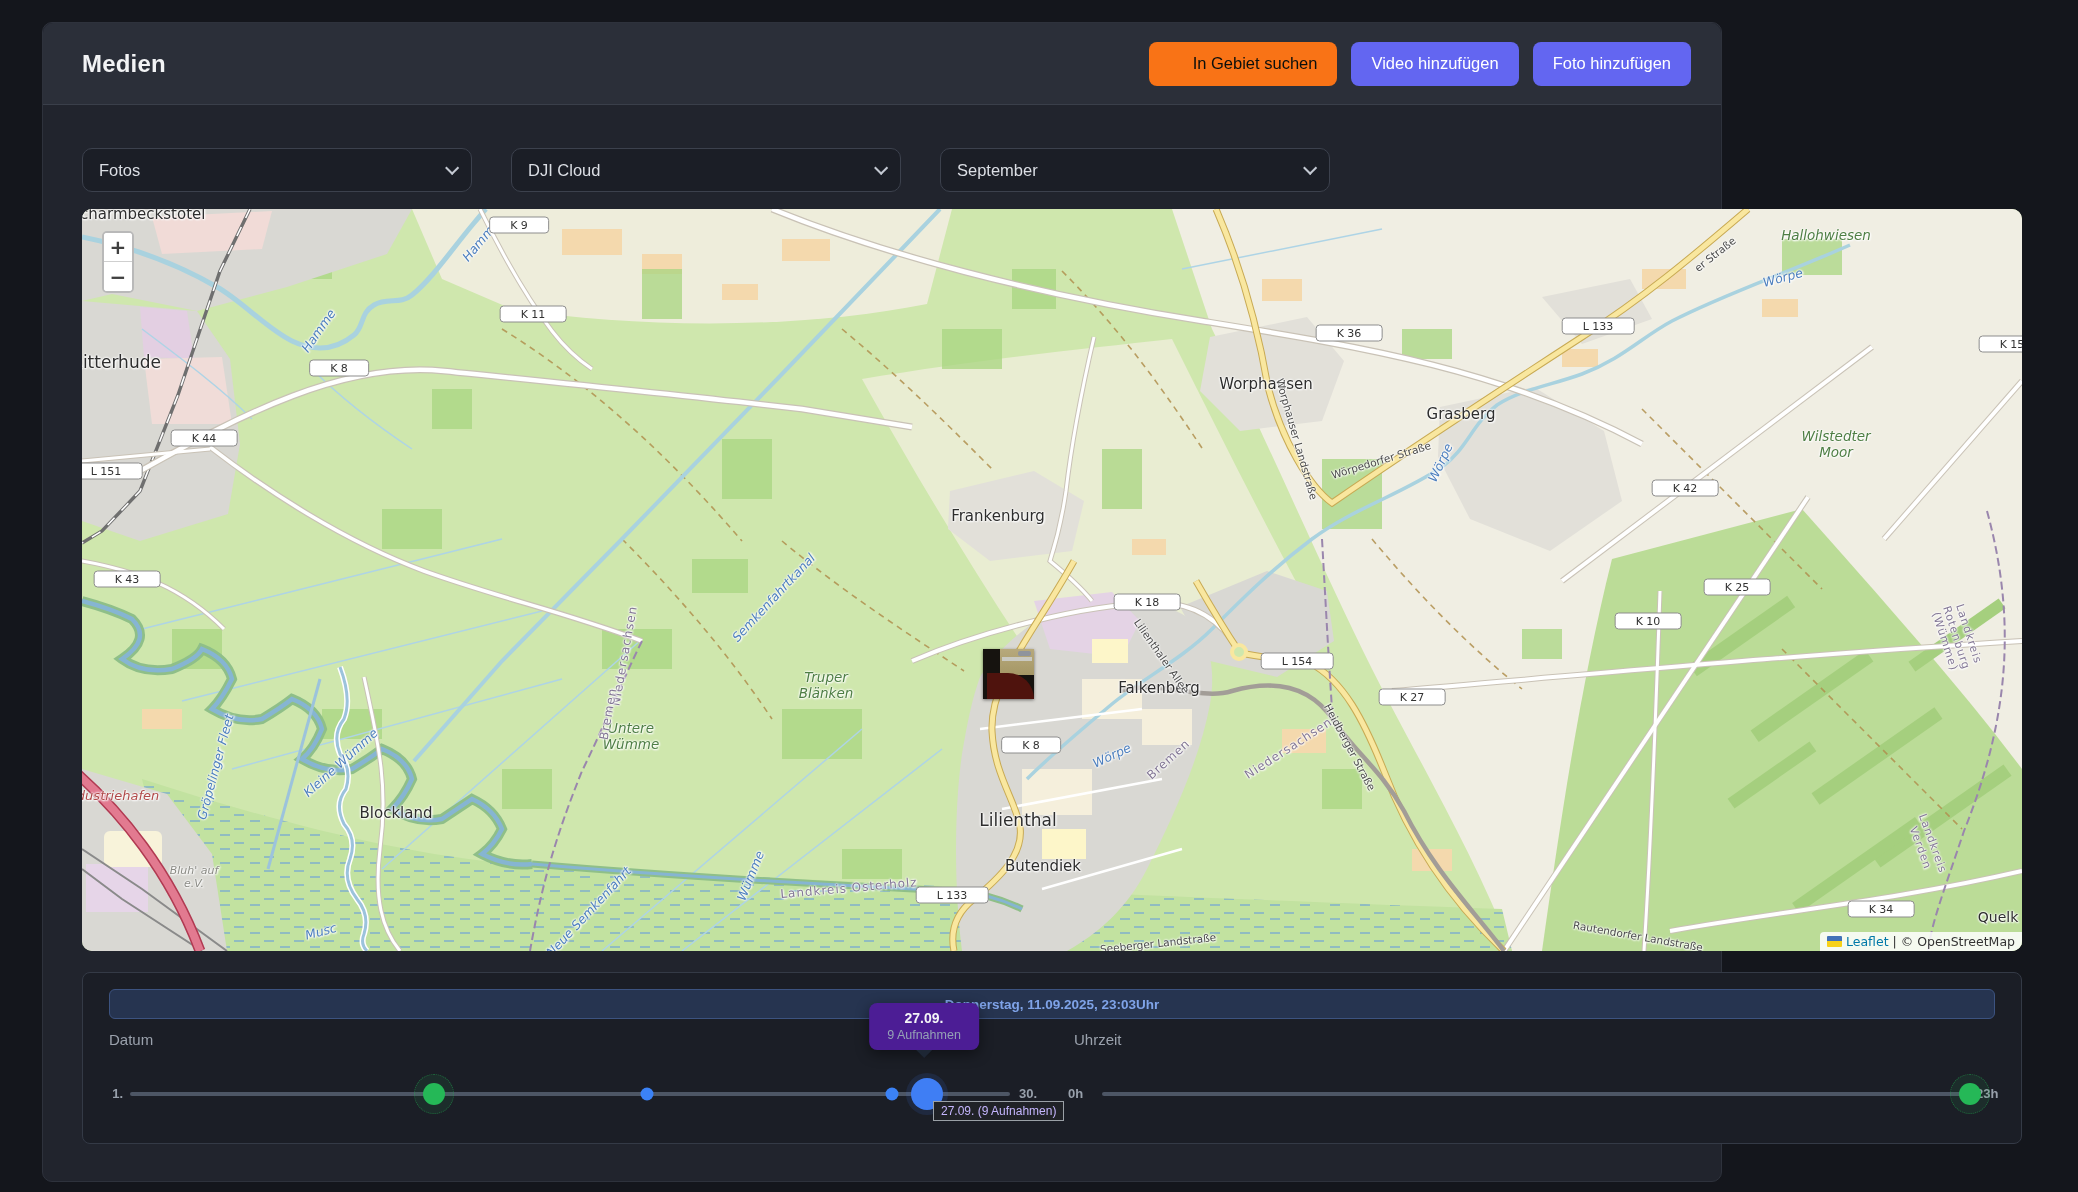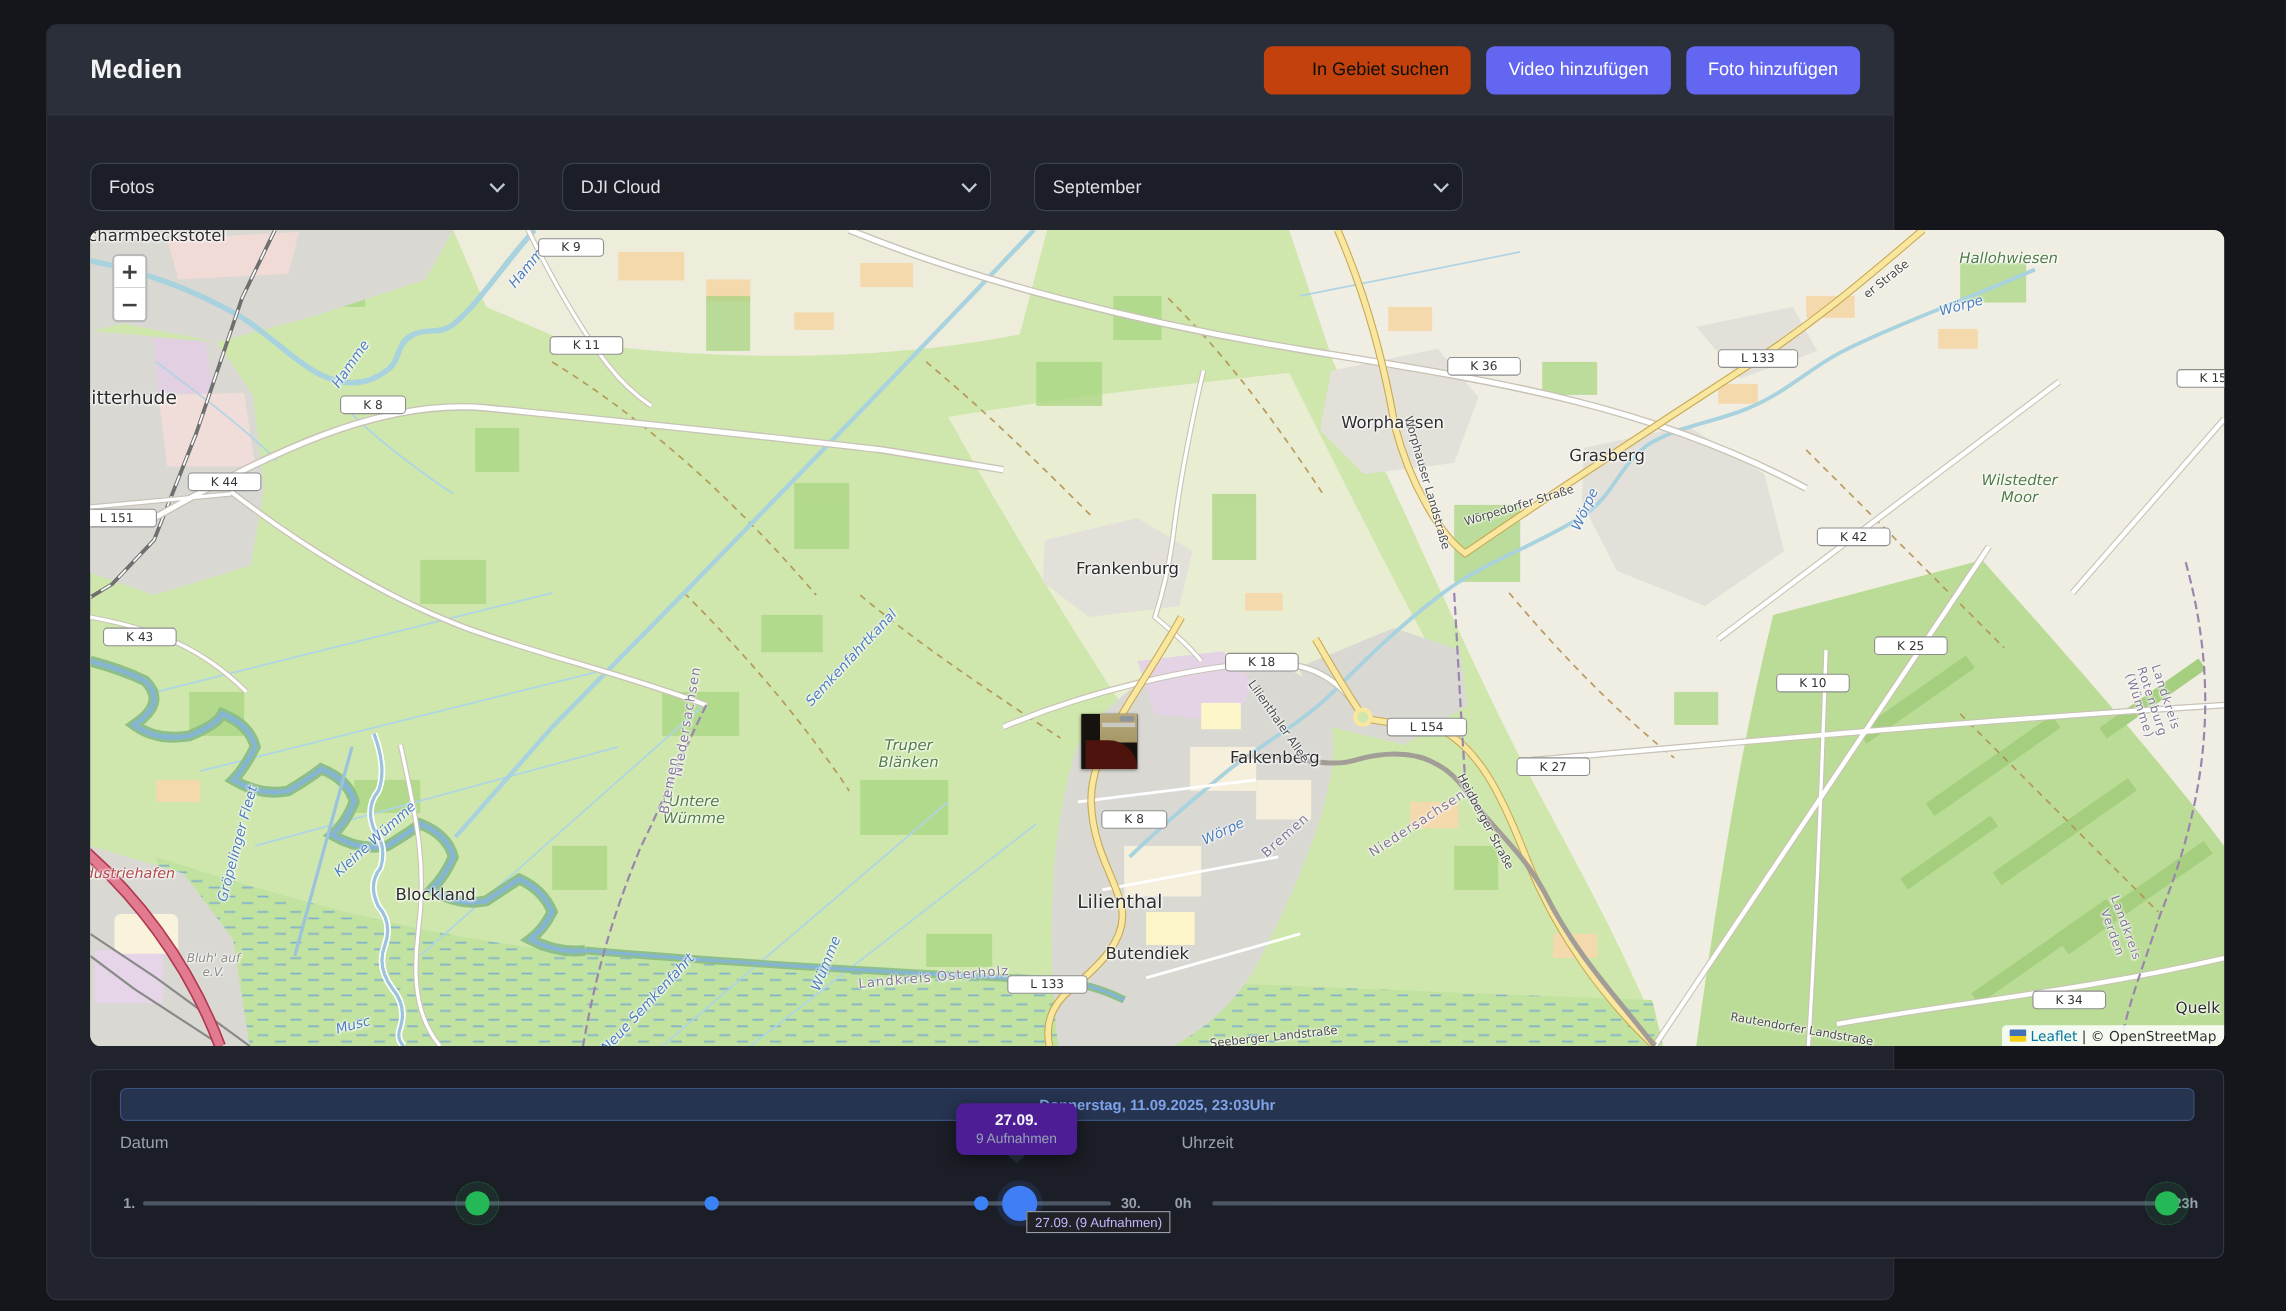--- a/index.html
+++ b/index.html
@@ -7,21 +7,21 @@
     font-family:"Liberation Sans", sans-serif; }
   .card { position:absolute; left:42px; top:22px; width:1680px; height:1160px;
     background:#21242d; border:1px solid #2e323c; border-radius:10px; }
   
   .hdr { position:absolute; left:0; top:0; right:0; height:82px; background:#2b2f39;
     border-bottom:1px solid #3a3f4a; border-radius:10px 10px 0 0; display:flex; align-items:center; }
   .hdr h1 { margin-left:39px; font-size:24px; font-weight:700; color:#f2f3f5; letter-spacing:.2px; }
   .hdr .actions { margin-left:auto; margin-right:30px; display:flex; gap:14px; }
   .btn { border:none; border-radius:8px; height:44px; padding:0 20px; font-size:16.5px;
     font-family:"Liberation Sans",sans-serif; cursor:pointer; font-weight:500; }
-  .btn.green { background:#c2410c; color:#0b0f0c;padding-left:44px; }
+  .btn.green { background:#f97316; color:#0b0f0c;padding-left:44px; }
   .btn.indigo { background:#6366f1; color:#fff; }
   
   .filters { position:absolute; left:39px; top:125px; display:flex; gap:39px; }
   .select { width:390px; height:44px; background:#1b1e26; border:1px solid #3c414d; border-radius:10px;
     display:flex; align-items:center; padding:0 16px; color:#dcdfe5; font-size:16.5px; cursor:pointer; }
   .select .chev { margin-left:auto; width:10px; height:10px; border-right:2px solid #c4c9d2;
     border-bottom:2px solid #c4c9d2; transform:rotate(45deg) translateY(-3px); }
   
   .map { position:absolute; left:39px; top:186px; width:1940px; height:742px; border-radius:10px;
     overflow:hidden; background:#cfe7ad; font-family:"DejaVu Sans",sans-serif; }
@@ -299,21 +299,21 @@
         <path d="M560,432 C540,472 520,522 500,562 C480,612 462,662 448,742"></path>
         <path d="M1905,302 C1938,422 1922,522 1882,622 C1862,682 1850,712 1846,742"></path>
         <path d="M1240,330 C1244,400 1246,440 1250,500"></path>
       </g>
     </svg>
 
     <div class="mlabel town" style="left:56px;top:6px">Scharmbeckstotel</div>
     <div class="mlabel town big" style="left:34px;top:154px">Ritterhude</div>
     <div class="mlabel town" style="left:1184px;top:176px">Worphausen</div>
     <div class="mlabel town" style="left:1379px;top:206px">Grasberg</div>
-    <div class="mlabel town" style="left:943px;top:308px">Frankenburg</div>
+    <div class="mlabel town" style="left:916px;top:308px">Frankenburg</div>
     <div class="mlabel town" style="left:1077px;top:480px">Falkenberg</div>
     <div class="mlabel town big" style="left:936px;top:612px">Lilienthal</div>
     <div class="mlabel town" style="left:961px;top:658px">Butendiek</div>
     <div class="mlabel town" style="left:314px;top:605px">Blockland</div>
 
     <div class="mlabel nature" style="left:744px;top:477px">Truper
 Blänken</div>
     <div class="mlabel nature" style="left:549px;top:528px">Untere
 Wümme</div>
     <div class="mlabel nature" style="left:1754px;top:236px">Wilstedter

